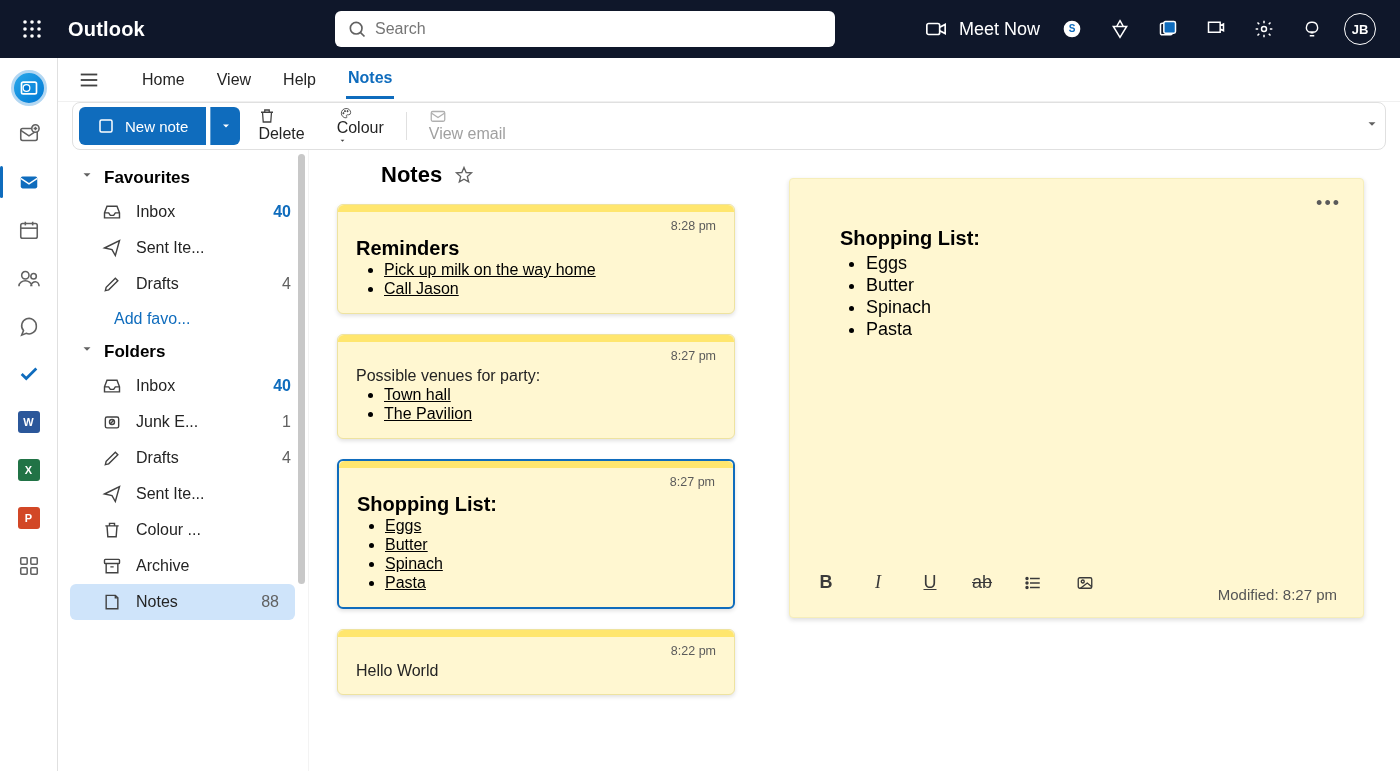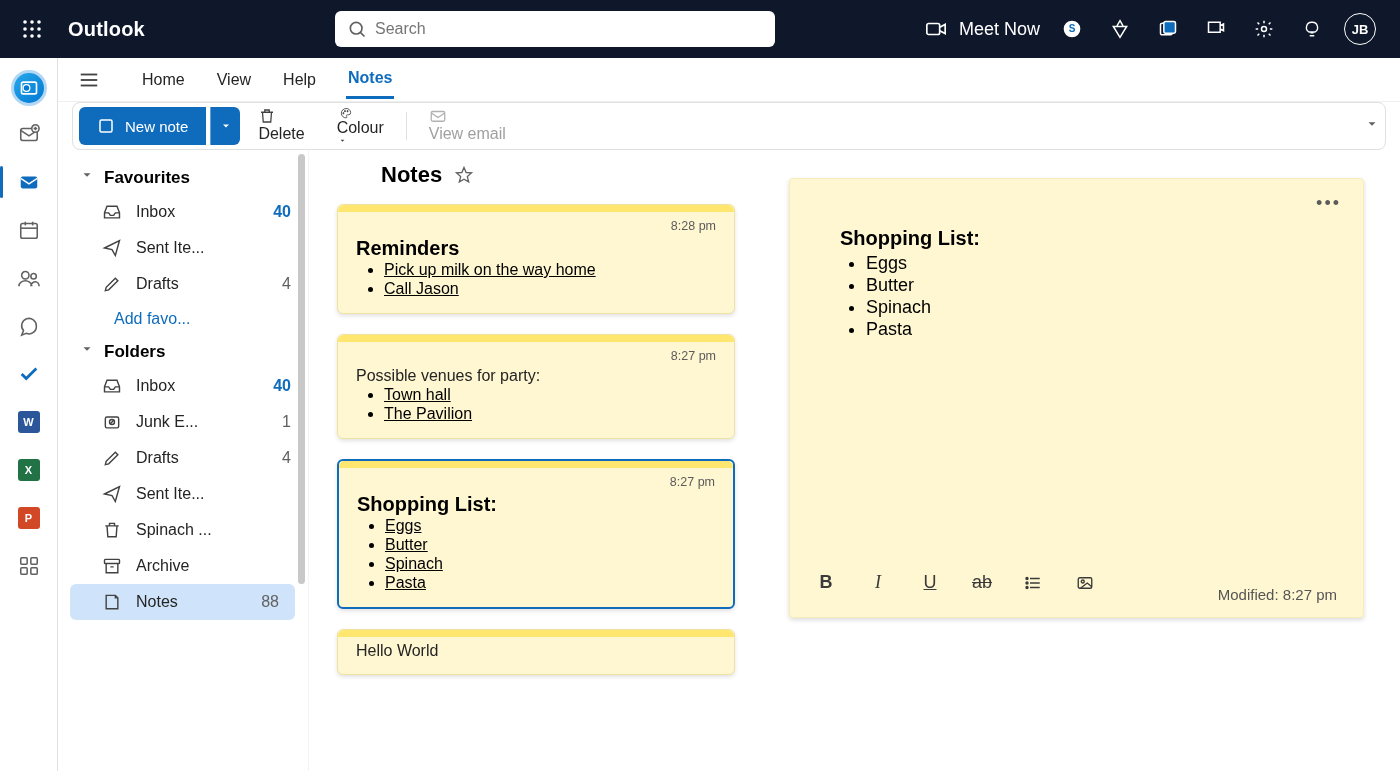--- a/index.html
+++ b/index.html
@@ -2,21 +2,21 @@
 <html><head>
 <meta charset="utf-8">
 <style>
 * { box-sizing: border-box; margin: 0; padding: 0; font-family: 'Segoe UI', Arial, sans-serif; }
 body { width: 1400px; height: 771px; overflow: hidden; background: #fff; }
 
 
 .header { background: #0f172a; height: 58px; display: flex; align-items: center; padding: 0 16px; color: #fff; }
 .header .waffle { width: 32px; height: 32px; display: flex; align-items: center; justify-content: center; cursor: pointer; }
 .header .brand { font-size: 20px; font-weight: 600; margin-left: 20px; letter-spacing: .2px; }
-.header .search-wrap { margin-left: 190px; width: 440px; }
+.header .search-wrap { margin-left: 190px; width: 500px; }
 .header .search { width: 100%; height: 36px; border-radius: 6px; border: none; padding: 0 40px; font-size: 16px; }
 .header .search-wrap { position: relative; }
 .header .search-wrap .magnifier { position: absolute; left: 12px; top: 8px; color: #616161; }
 .header .spacer { flex: 1; }
 .header .hicon { width: 48px; height: 58px; display: flex; align-items: center; justify-content: center; cursor: pointer; color:#fff; }
 .header .meet { display: flex; align-items:center; gap:12px; font-size:18px; margin-right:8px; cursor:pointer;}
 .header .avatar { width:32px; height:32px; border-radius:50%; border:1.5px solid #fff; display:flex; align-items:center; justify-content:center; font-size:13px; font-weight:600; }
 
 
 .main { display:flex; height:calc(771px - 58px); }
@@ -351,21 +351,21 @@
         <div class="item">
           <svg width="20" height="20" viewBox="0 0 24 24" fill="none" stroke="#424242" stroke-width="1.7">
               <path d="M3 12l18-9-5 18-4-7-9-2z"></path>
             </svg>
           <span class="label">Sent Ite...</span>
         </div>
         <div class="item">
           <svg width="20" height="20" viewBox="0 0 24 24" fill="none" stroke="#424242" stroke-width="1.7">
               <path d="M4 7h16M9 7V4h6v3M6 7l1 13h10l1-13"></path>
             </svg>
-          <span class="label">Spinach ...</span>
+          <span class="label">Colour ...</span>
         </div>
         <div class="item">
           <svg width="20" height="20" viewBox="0 0 24 24" fill="none" stroke="#424242" stroke-width="1.7">
               <rect x="3" y="4" width="18" height="5" rx="1"></rect>
               <path d="M5 9v11h14V9M10 13h4"></path>
             </svg>
           <span class="label">Archive</span>
         </div>
         <div class="item selected">
           <svg width="20" height="20" viewBox="0 0 24 24" fill="none" stroke="#424242" stroke-width="1.7">
@@ -414,20 +414,21 @@
               <div class="title">Shopping List:</div>
               <ul>
                 <li>Eggs</li>
                 <li>Butter</li>
                 <li>Spinach</li>
                 <li>Pasta</li>
               </ul>
             </div>
             <div class="note-card">
               <div class="accent"></div>
+              <div class="time">8:22 pm</div>
               <div class="text">Hello World</div>
             </div>
           </div>
       </div>
 
       <div class="detail-col">
         <div class="detail-card">
           <span class="dots">•••</span>
           <div class="title">Shopping List:</div>
           <ul id="detail-items">

